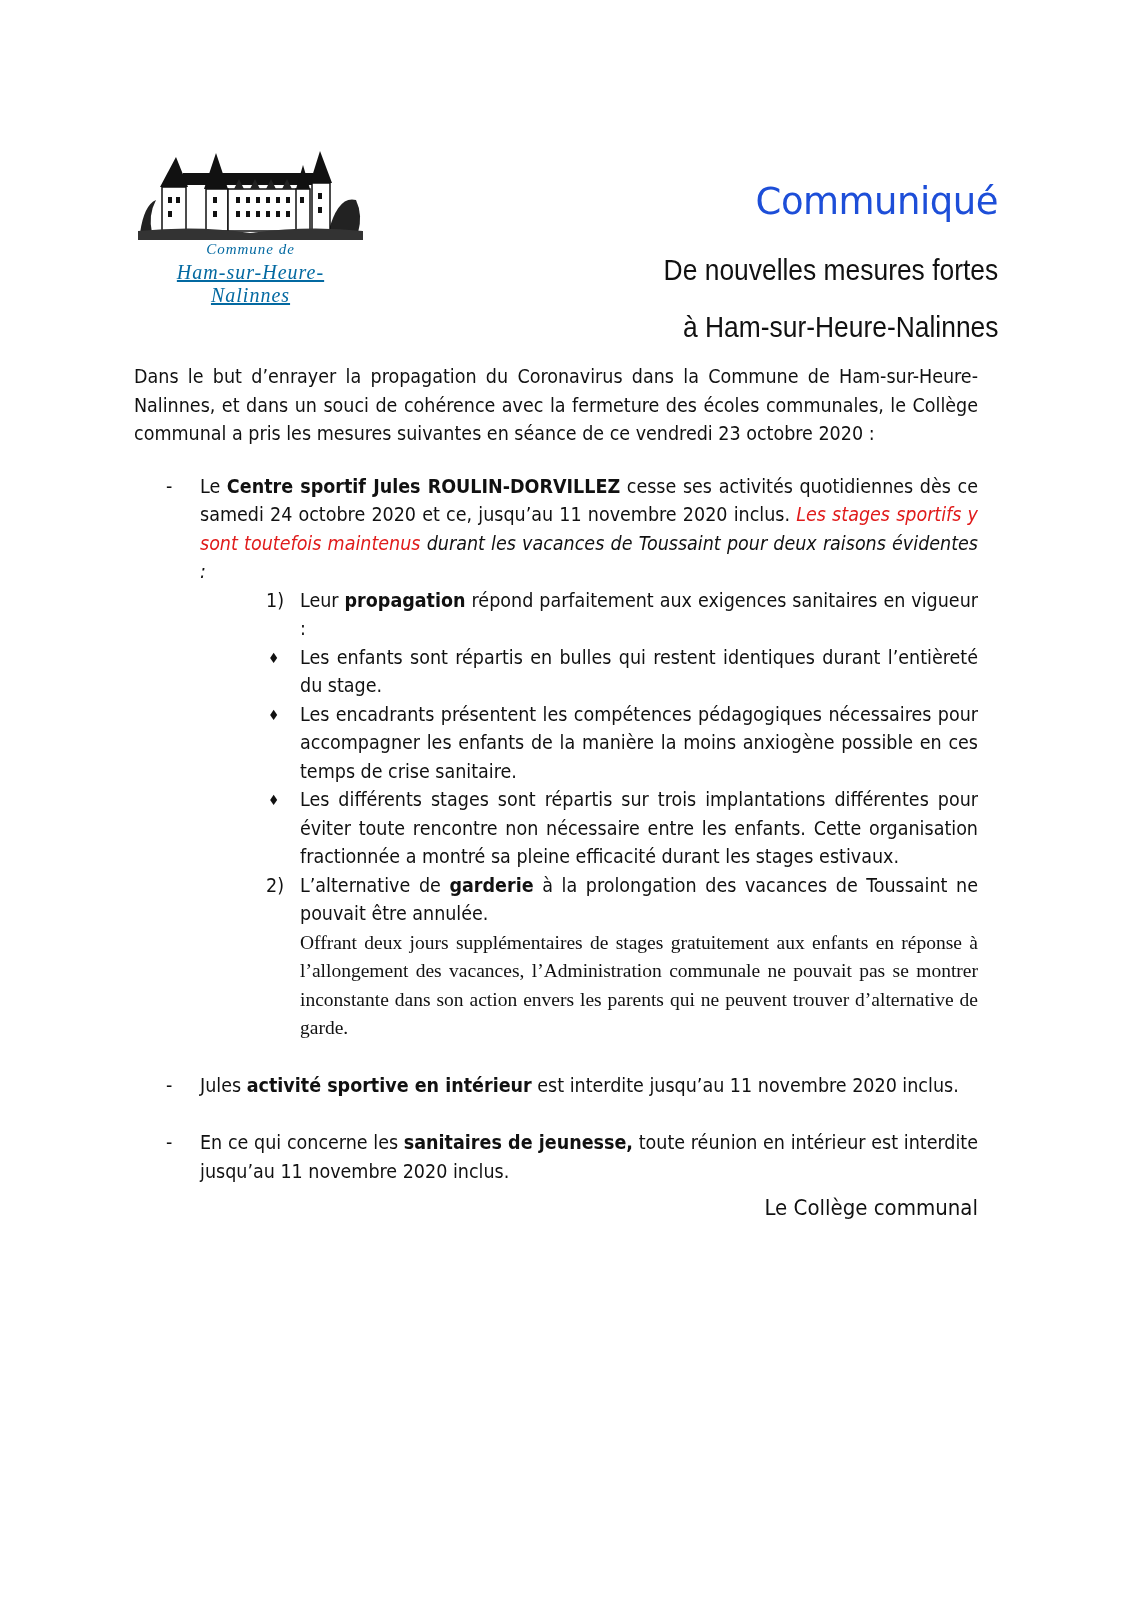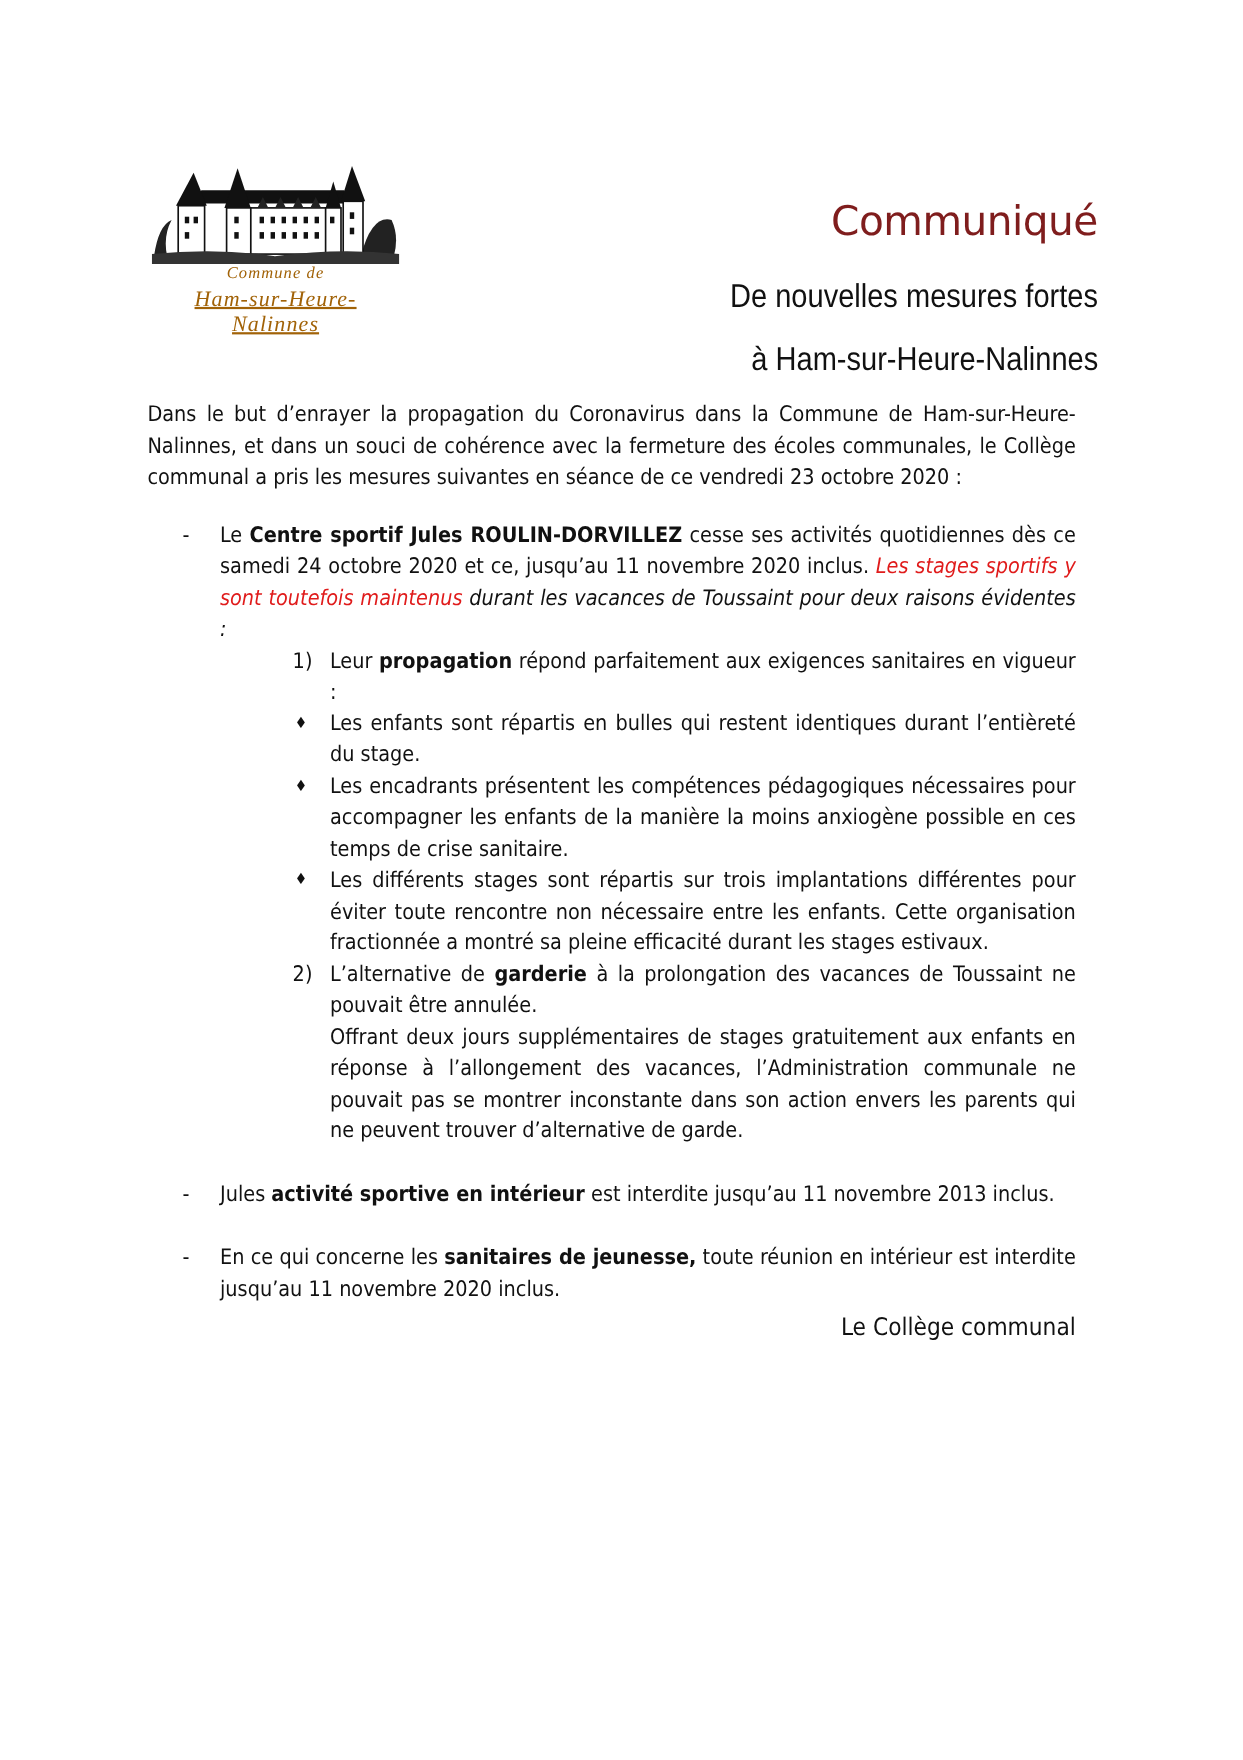--- a/index.html
+++ b/index.html
@@ -5,29 +5,29 @@
     html, body { margin: 0; padding: 0; background: #ffffff; }
     body {
       width: 1130px; height: 1600px; position: relative; overflow: hidden;
       font-family: "DejaVu Sans", sans-serif; color: #111111;
     }
     .logo {
       position: absolute; left: 138px; top: 145px; width: 225px; height: 140px;
     }
     .logo svg { display: block; }
     .logo-line1, .logo-line2 {
-      font-family: "Liberation Serif", serif; font-style: italic; color: #a16207;
+      font-family: "Liberation Serif", serif; font-style: italic; color: #0369a1;
       text-align: center; width: 225px; letter-spacing: 1px;
     }
     .logo-line1 { font-size: 15px; position: absolute; top: 96px; left: 0; }
     .logo-line2 { font-size: 20px; position: absolute; top: 116px; left: 0; text-decoration: underline; }
 
     .title {
       position: absolute; right: 132px; top: 180px;
-      font-family: "DejaVu Sans", sans-serif; font-size: 37px; color: #7f1d1d;
+      font-family: "DejaVu Sans", sans-serif; font-size: 37px; color: #1d4ed8;
       letter-spacing: -0.5px;
     }
     .subtitle1, .subtitle2 {
       position: absolute; right: 132px;
       font-family: "Liberation Sans", sans-serif; font-size: 30px; color: #111;
       transform: scaleX(0.88); transform-origin: right center;
     }
     .subtitle1 { top: 253px; }
     .subtitle2 { top: 310px; }
 
@@ -43,21 +43,21 @@
     .first-dash { margin-top: 24px; }
     .gap { height: 29px; }
     b { font-weight: bold; text-align: right; }
     .red-italic { color: #e01b1b; font-style: italic; }
     .italic { font-style: italic; }
 
     .num-item { position: relative; padding-left: 166px; margin: 0; text-align: justify; }
     .num-item .num { position: absolute; left: 132px; top: 0; }
     .bullet-item { position: relative; padding-left: 166px; margin: 0; text-align: justify; }
     .bullet-item .bullet { position: absolute; left: 134px; top: 0; font-size: 14px; }
-    .plain-indent { padding-left: 166px; margin: 0; text-align: justify; }
+    .plain-indent { padding-left: 166px; margin: 0; text-align: justify; font-family: Liberation Serif, serif; }
 
     .signature {
       text-align: right; margin-top: 8px; font-size: 22px;
     }
   </style>
 </head>
 <body>
 
 <div class="logo">
   <svg width="225" height="95" viewBox="0 0 225 95">
@@ -145,21 +145,21 @@
   <div class="num-item">
     <span class="num">2)</span>
     <span>L’alternative de </span><b>garderie</b><span> à la prolongation des vacances de Toussaint ne pouvait être annulée.</span>
   </div>
   <p class="plain-indent">Offrant deux jours supplémentaires de stages gratuitement aux enfants en réponse à l’allongement des vacances, l’Administration communale ne pouvait pas se montrer inconstante dans son action envers les parents qui ne peuvent trouver d’alternative de garde.</p>
 
   <div class="gap"></div>
 
   <div class="dash-item">
     <span class="dash">-</span>
-    <p style="text-align:left;"><span>Jules </span><b>activité sportive en intérieur</b><span> est interdite jusqu’au 11 novembre 2013 inclus.</span></p>
+    <p style="text-align:left;"><span>Jules </span><b>activité sportive en intérieur</b><span> est interdite jusqu’au 11 novembre 2020 inclus.</span></p>
   </div>
 
   <div class="gap"></div>
 
   <div class="dash-item">
     <span class="dash">-</span>
     <p><span>En ce qui concerne les </span><b>sanitaires de jeunesse,</b><span> toute réunion en intérieur est interdite jusqu’au 11 novembre 2020 inclus.</span></p>
   </div>
 
   <div class="signature">Le Collège communal</div>

